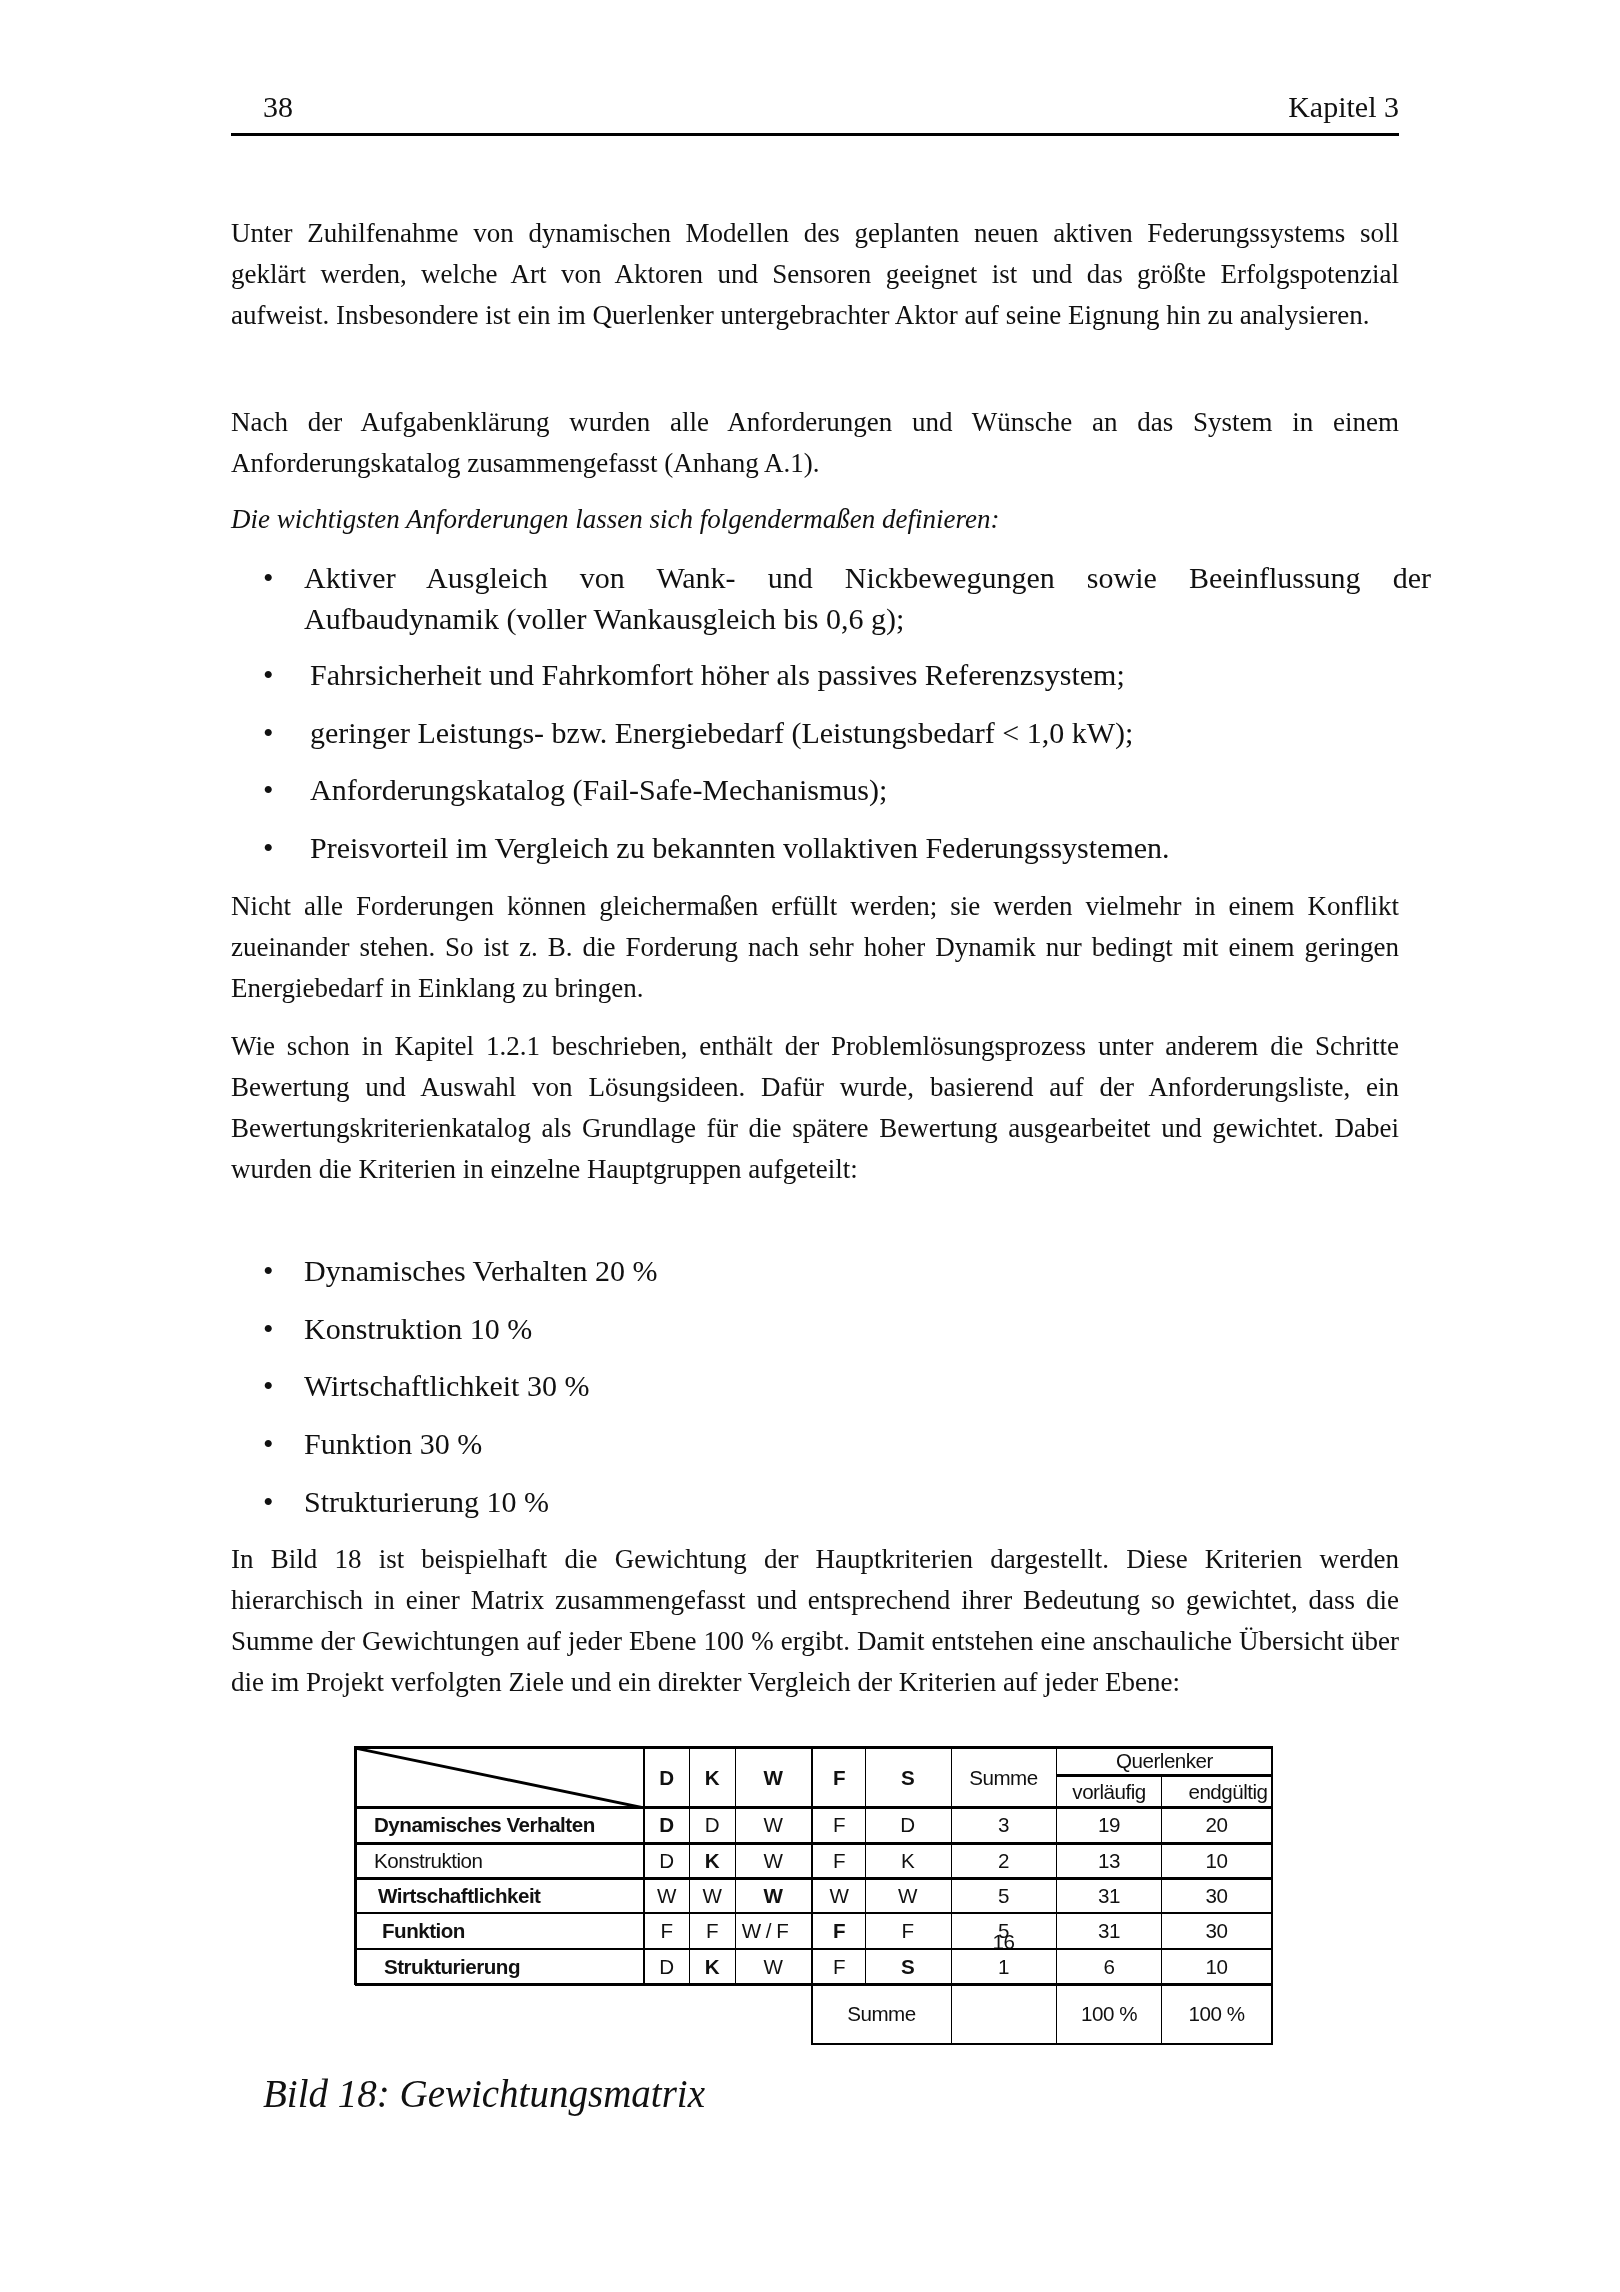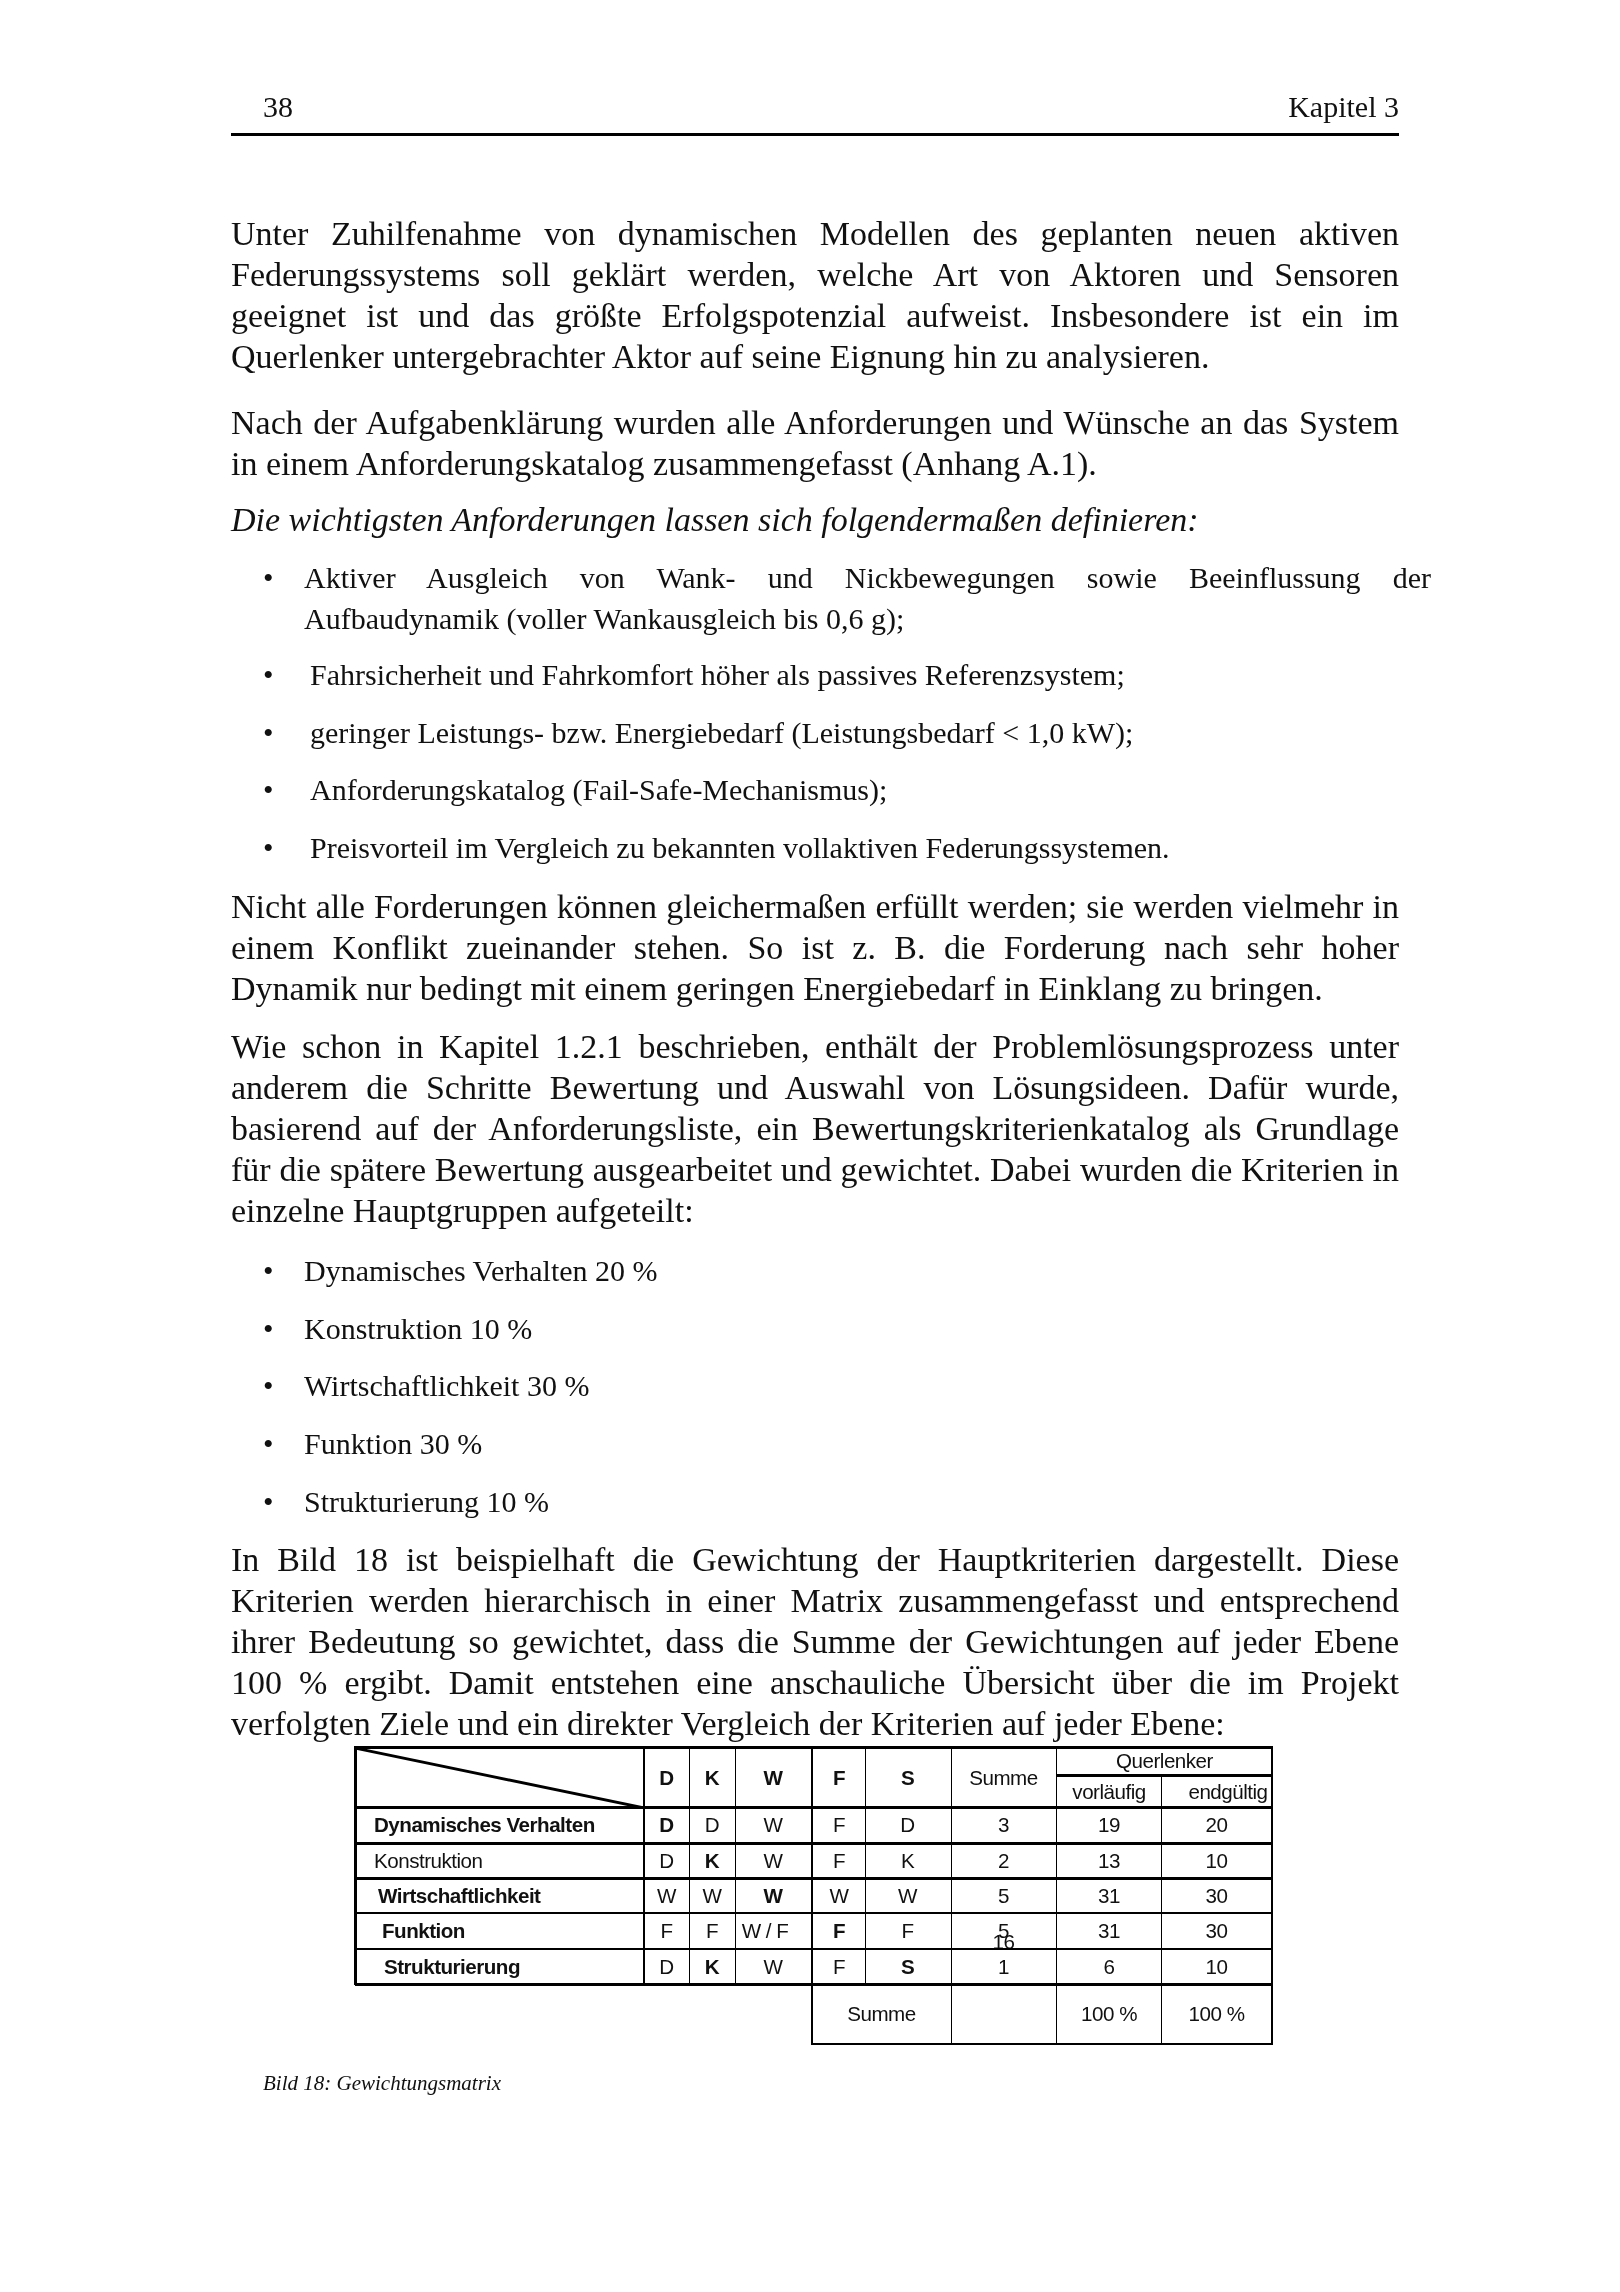--- a/index.html
+++ b/index.html
@@ -2,27 +2,27 @@
 <html><head>
 <meta charset="utf-8">
 <style>
   html, body { margin: 0; padding: 0; background: #ffffff; }
   body { width: 1620px; height: 2293px; position: relative; overflow: hidden; color: #111; }
   .serif { font-family: "Liberation Serif", "DejaVu Serif", serif; margin-left: 32px; }
   .sans { font-family: "Liberation Sans", "DejaVu Sans", sans-serif; }
   #page-number { position: absolute; left: 231px; top: 90px; font-size: 30px; }
   #chapter { position: absolute; right: 221px; top: 90px; font-size: 30px; }
   #header-rule { position: absolute; left: 231px; top: 133px; width: 1168px; height: 2.9px; background: #000; }
-  .para { position: absolute; left: 231px; width: 1168px; font-size: 34px; line-height: 41px; text-align: justify; margin: 0; }
+  .para { position: absolute; left: 231px; width: 1168px; font-size: 27px; line-height: 41px; text-align: justify; margin: 0; }
   .para.last-left { text-align-last: left; }
   .bullet { position: absolute; left: 231px; width: 1168px; font-size: 30px; line-height: 41px; }
   .bullet .dot { position: absolute; left: 0; top: 0; width: 29px; }
   .bullet .txt { position: absolute; left: 41px; right: 0; text-align: justify; }
   .bullet .txt.wide { left: 47px; }
-  #caption { position: absolute; left: 231px; top: 2071px; font-size: 21px; font-style: italic; text-align: right; }
+  #caption { position: absolute; left: 231px; top: 2071px; font-size: 39px; font-style: italic; text-align: right; }
 
   
   #matrix { position: absolute; left: 0; top: 0; width: 1620px; height: 2293px; pointer-events: none; }
   #matrix .cell { position: absolute; display: flex; align-items: center; justify-content: center; font-size: 20.6px; font-weight: normal; letter-spacing: -0.5px; }
   #matrix .cell.left { justify-content: flex-start; font-weight: bold; }
   #matrix .b { font-weight: bold; }
   .line { position: absolute; background: #000; }
 </style>
 </head>
 <body>

